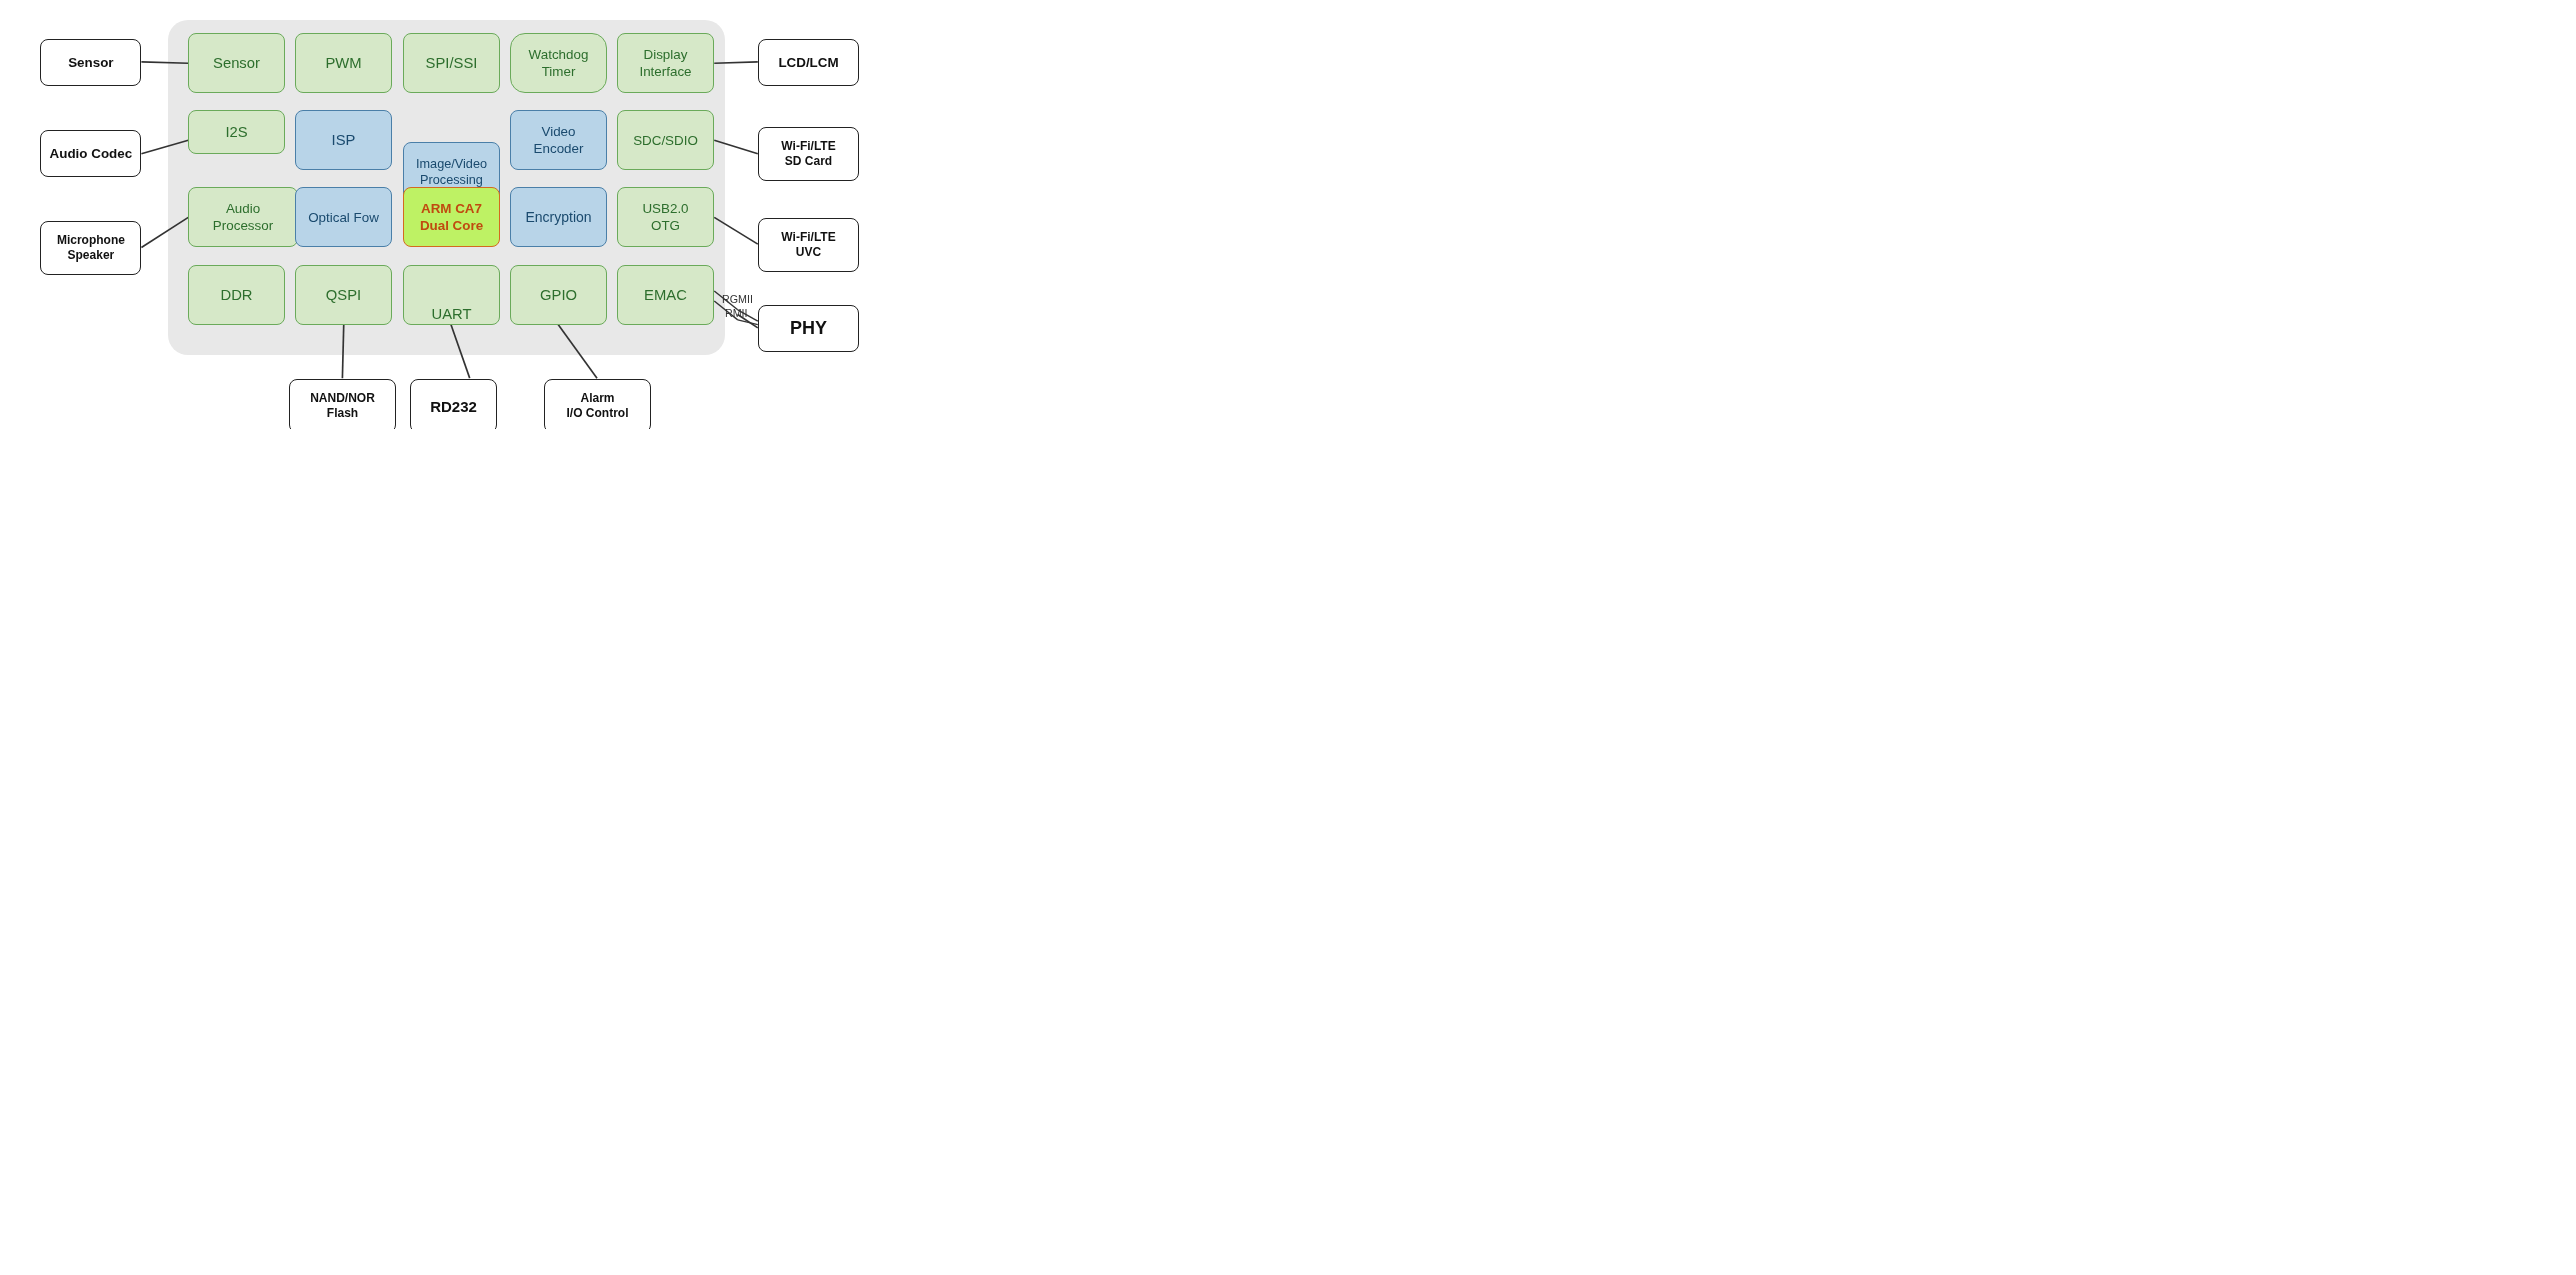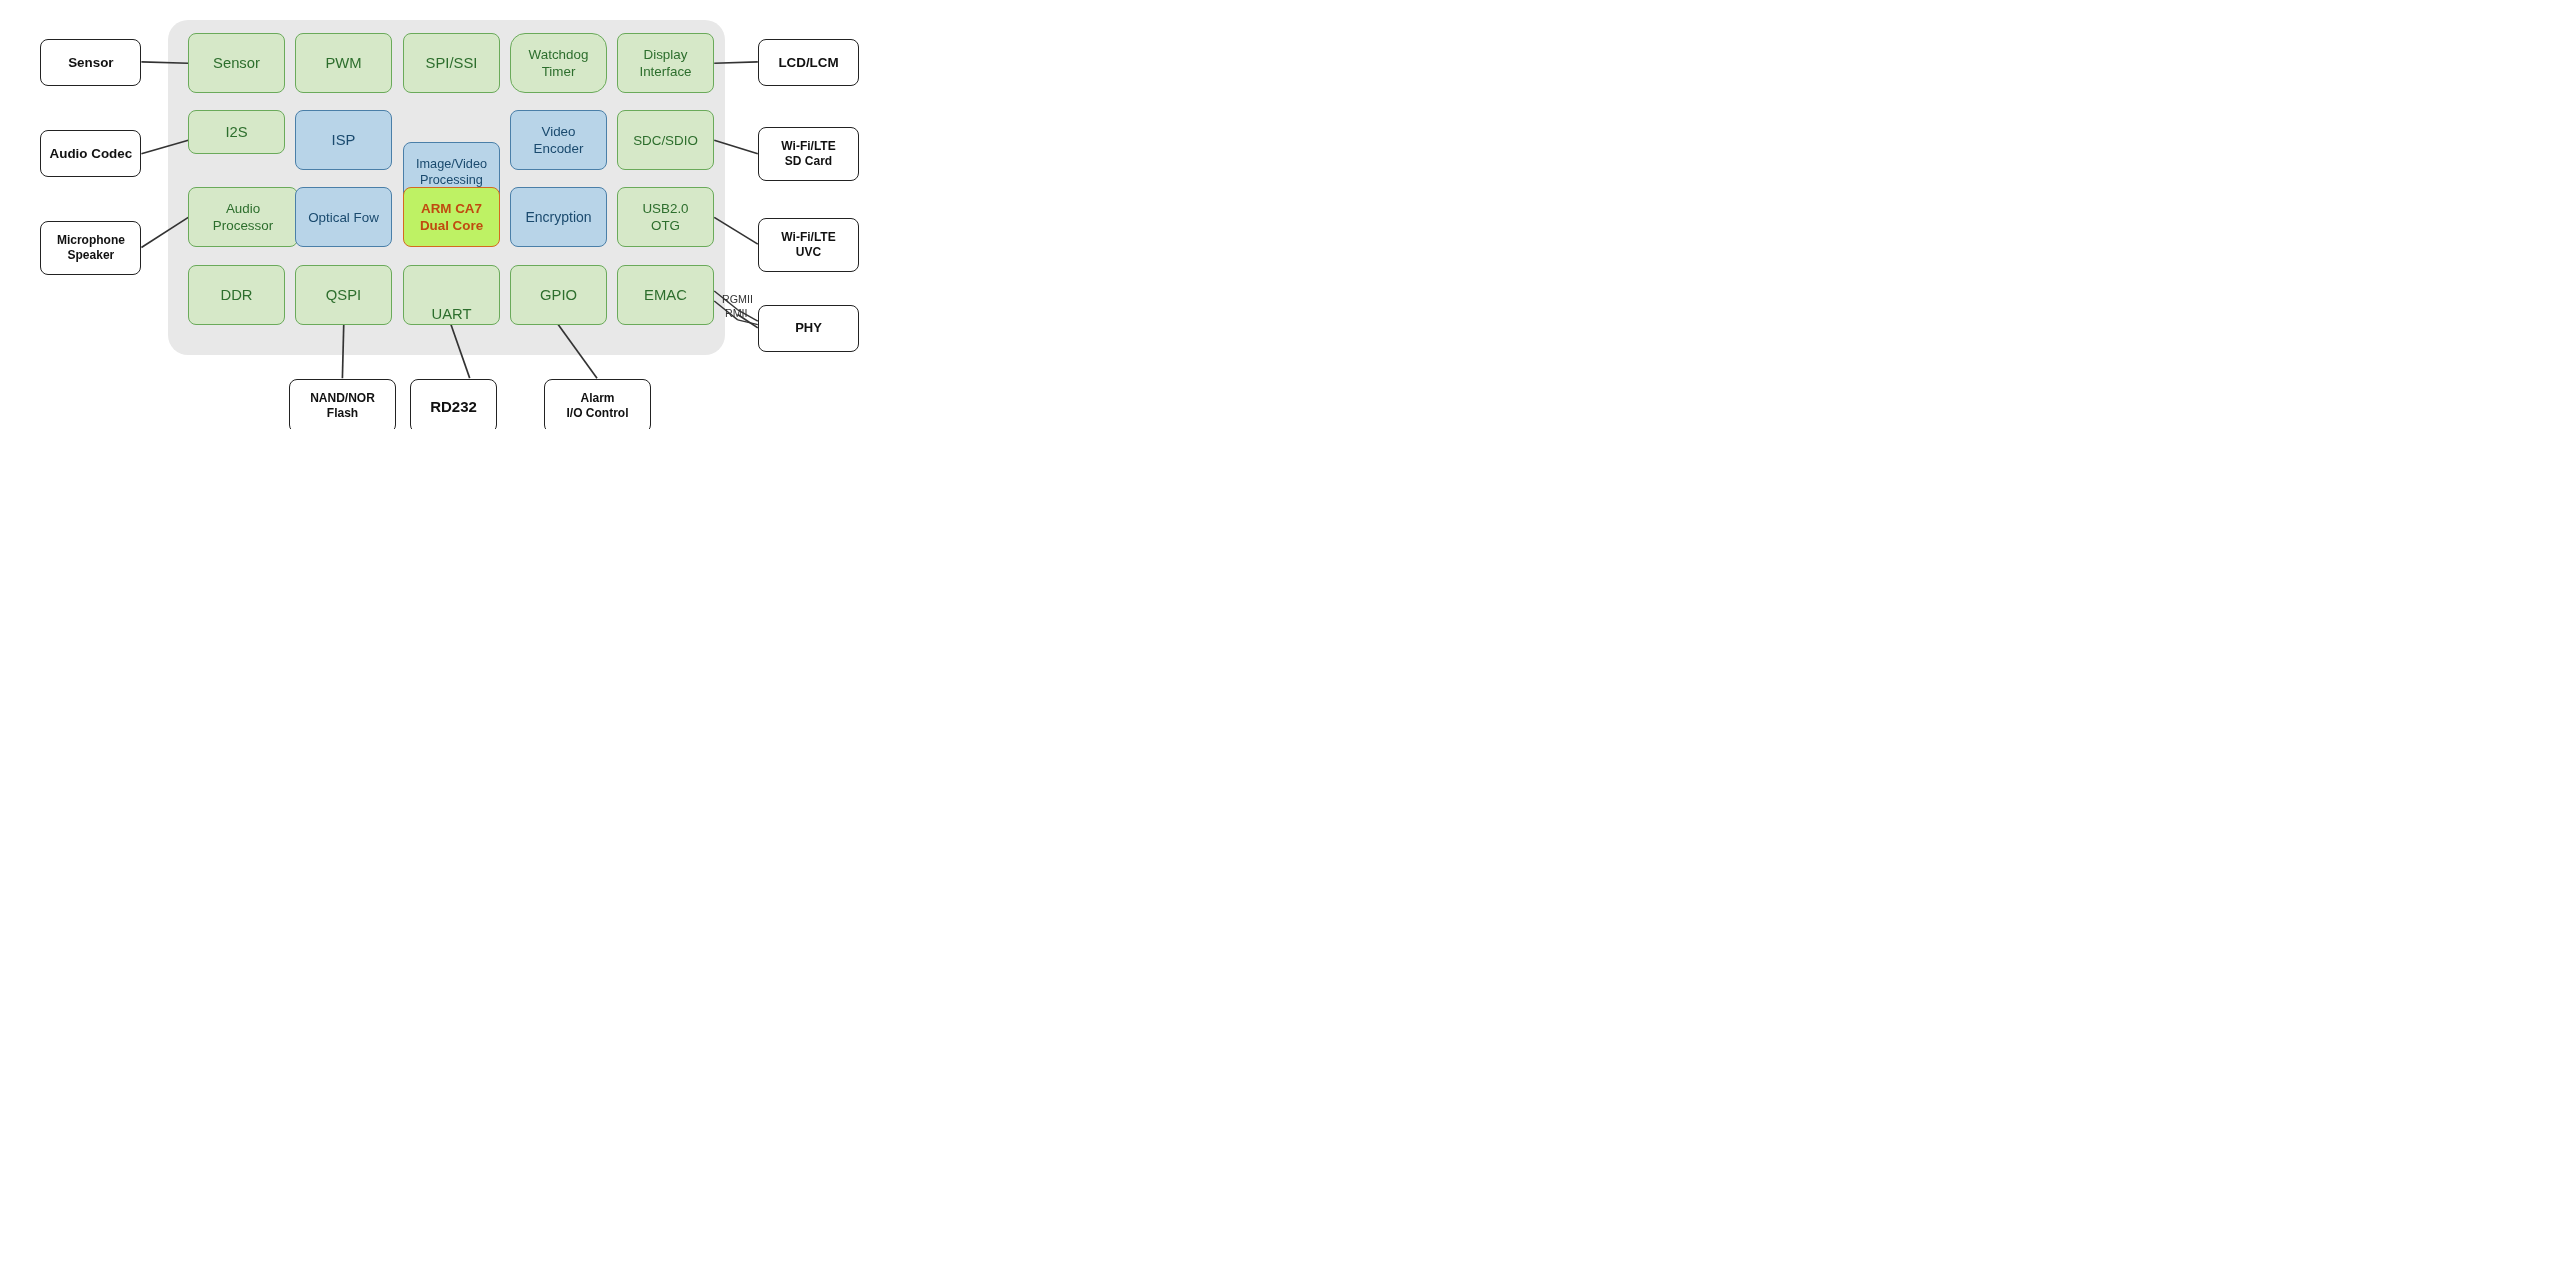--- a/index.html
+++ b/index.html
@@ -143,21 +143,21 @@
 
   <div class="block block-ext" style="left:731px; top:25.5px; width:101px; height:47px; font-size:13.4px;text-align:center;">
     <span>LCD/LCM</span>
   </div>
   <div class="block block-ext" style="left:731px; top:114px; width:101px; height:54px; font-size:12px;">
     <span>Wi-Fi/LTE<br>SD Card</span>
   </div>
   <div class="block block-ext" style="left:731px; top:205px; width:101px; height:54px; font-size:12px;">
     <span>Wi-Fi/LTE<br>UVC</span>
   </div>
-  <div class="block block-ext" style="left:731px; top:292px; width:101px; height:47px; font-size:13px;justify-content:center;">
+  <div class="block block-ext" style="left:731px; top:292px; width:101px; height:47px; font-size:18px;justify-content:center;">
     <span>PHY</span>
   </div>
 
   <div class="block block-ext" style="left:262px; top:366px; width:107px; height:54px; font-size:12px;">
     <span>NAND/NOR<br>Flash</span>
   </div>
   <div class="block block-ext" style="left:383px; top:366px; width:87px; height:54px; font-size:15px;">
     <span>RD232</span>
   </div>
   <div class="block block-ext" style="left:517px; top:366px; width:107px; height:54px; font-size:12px;">

